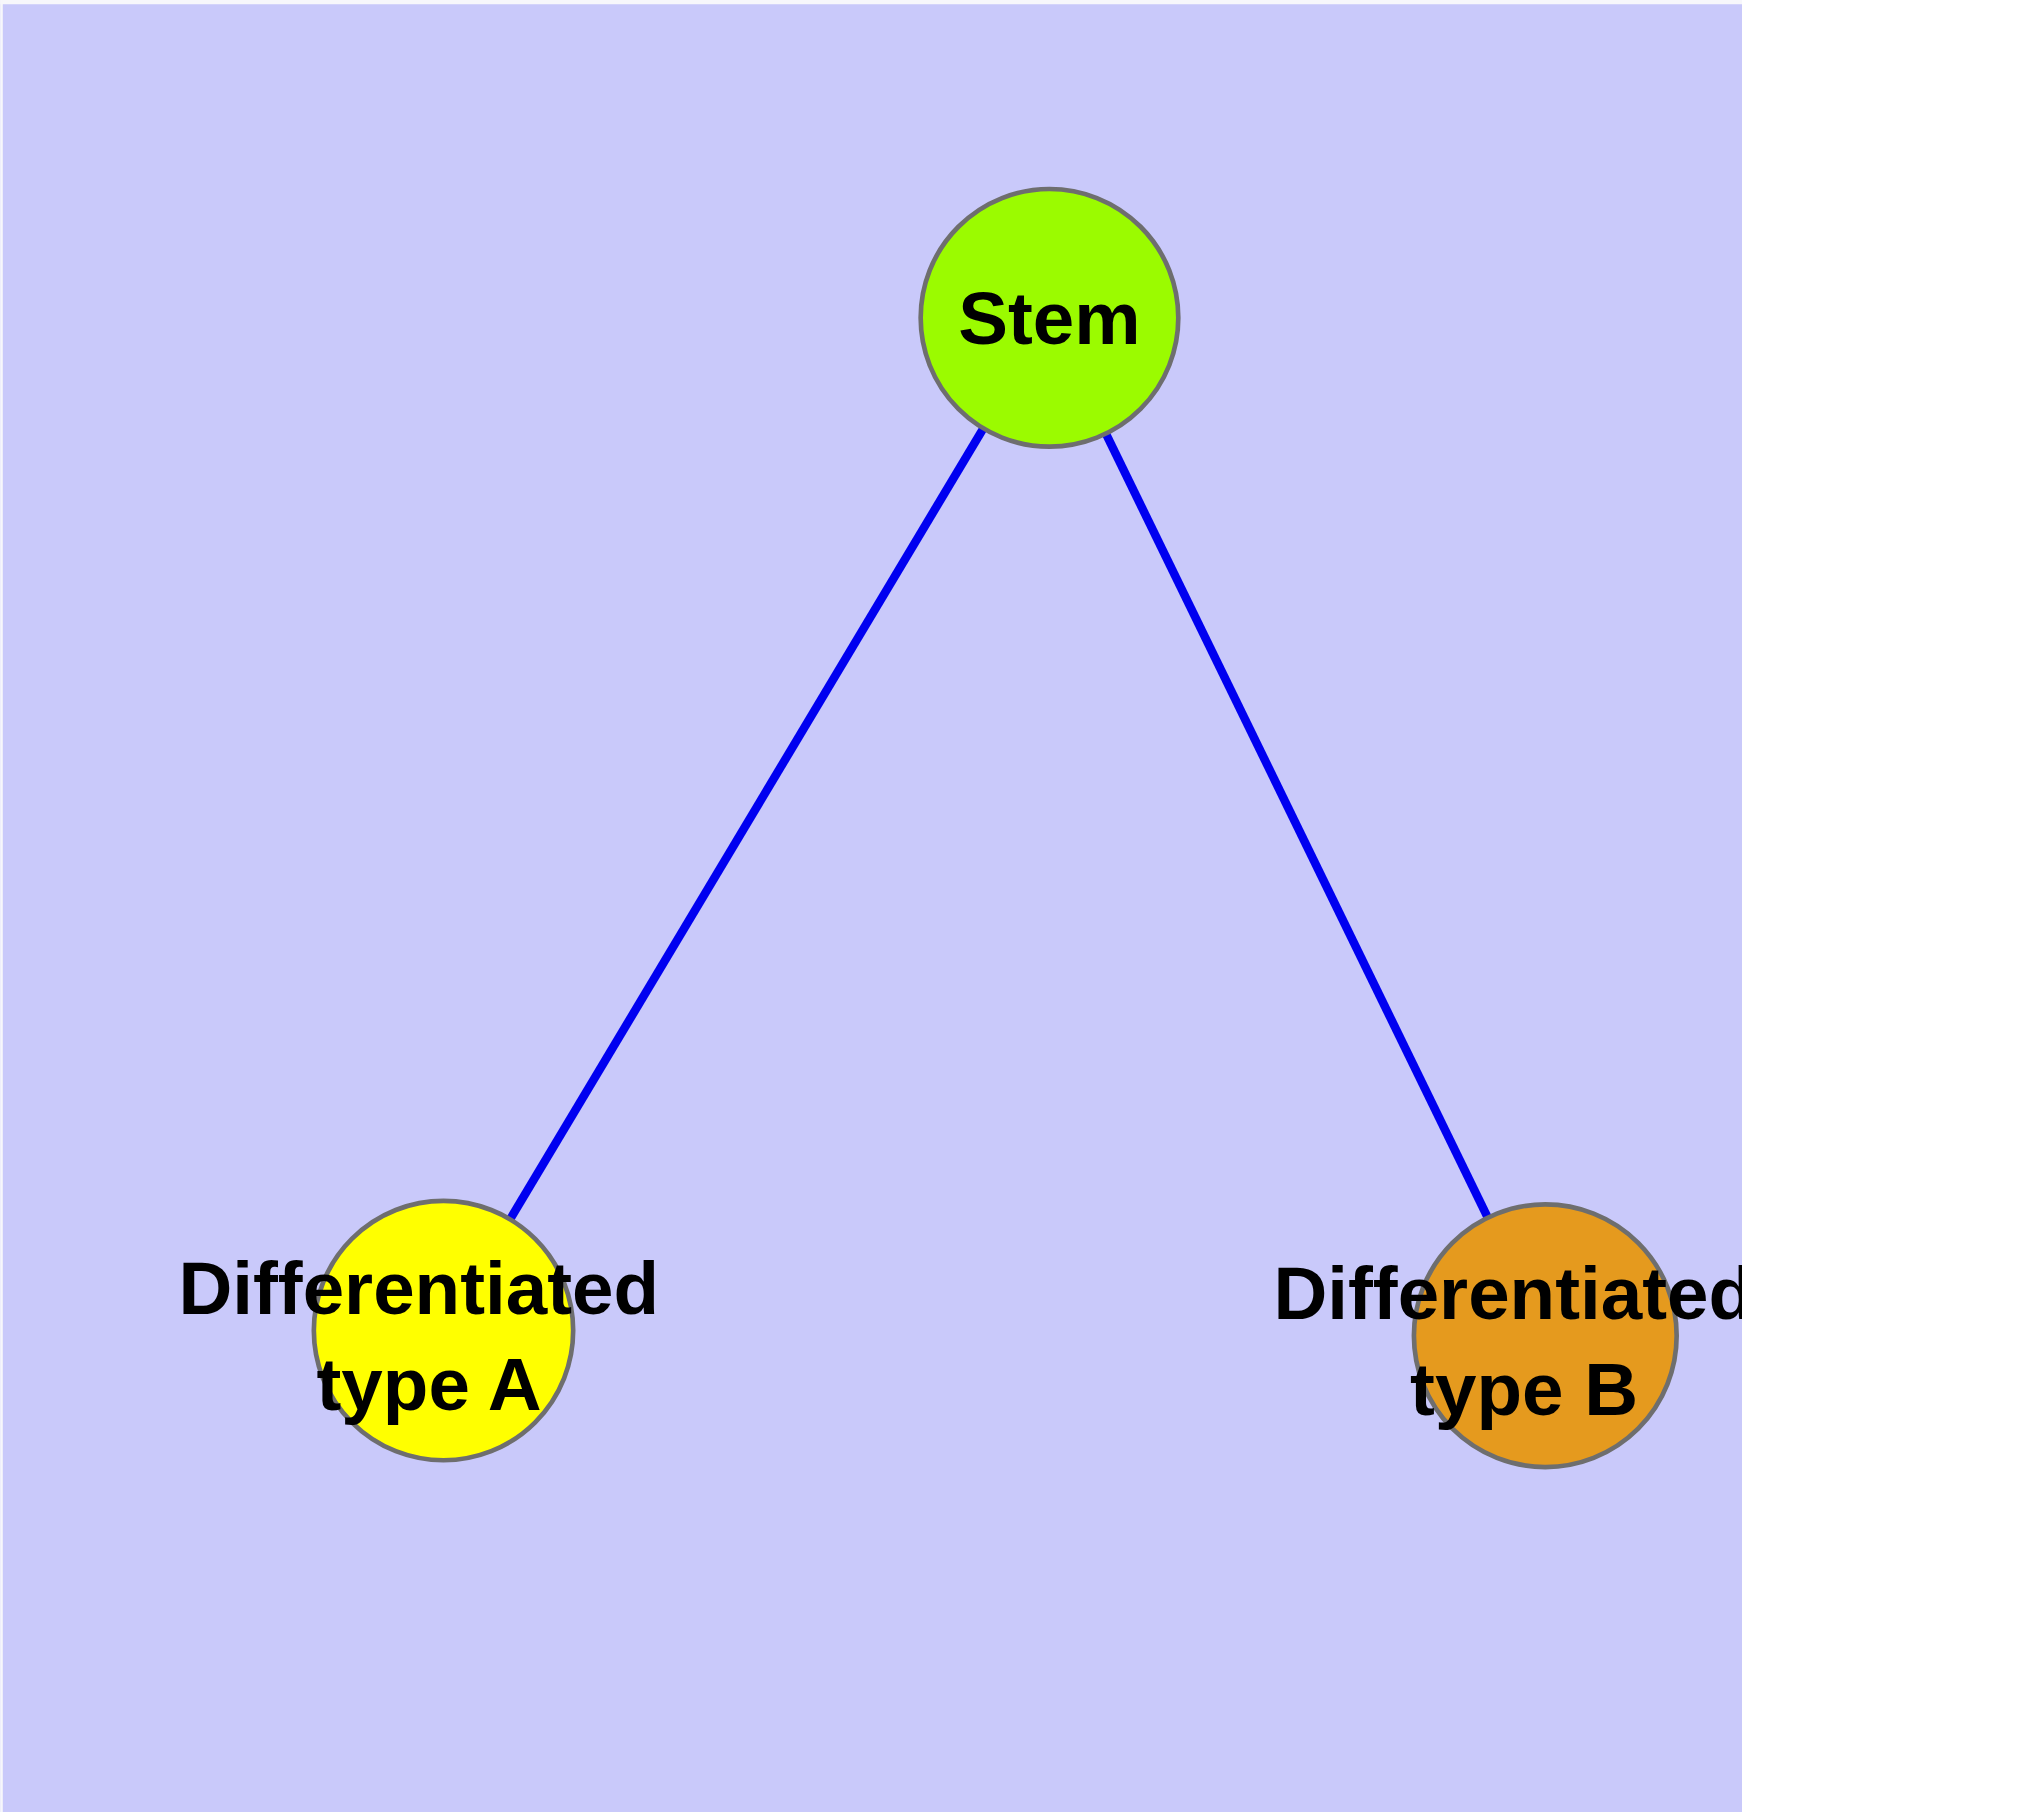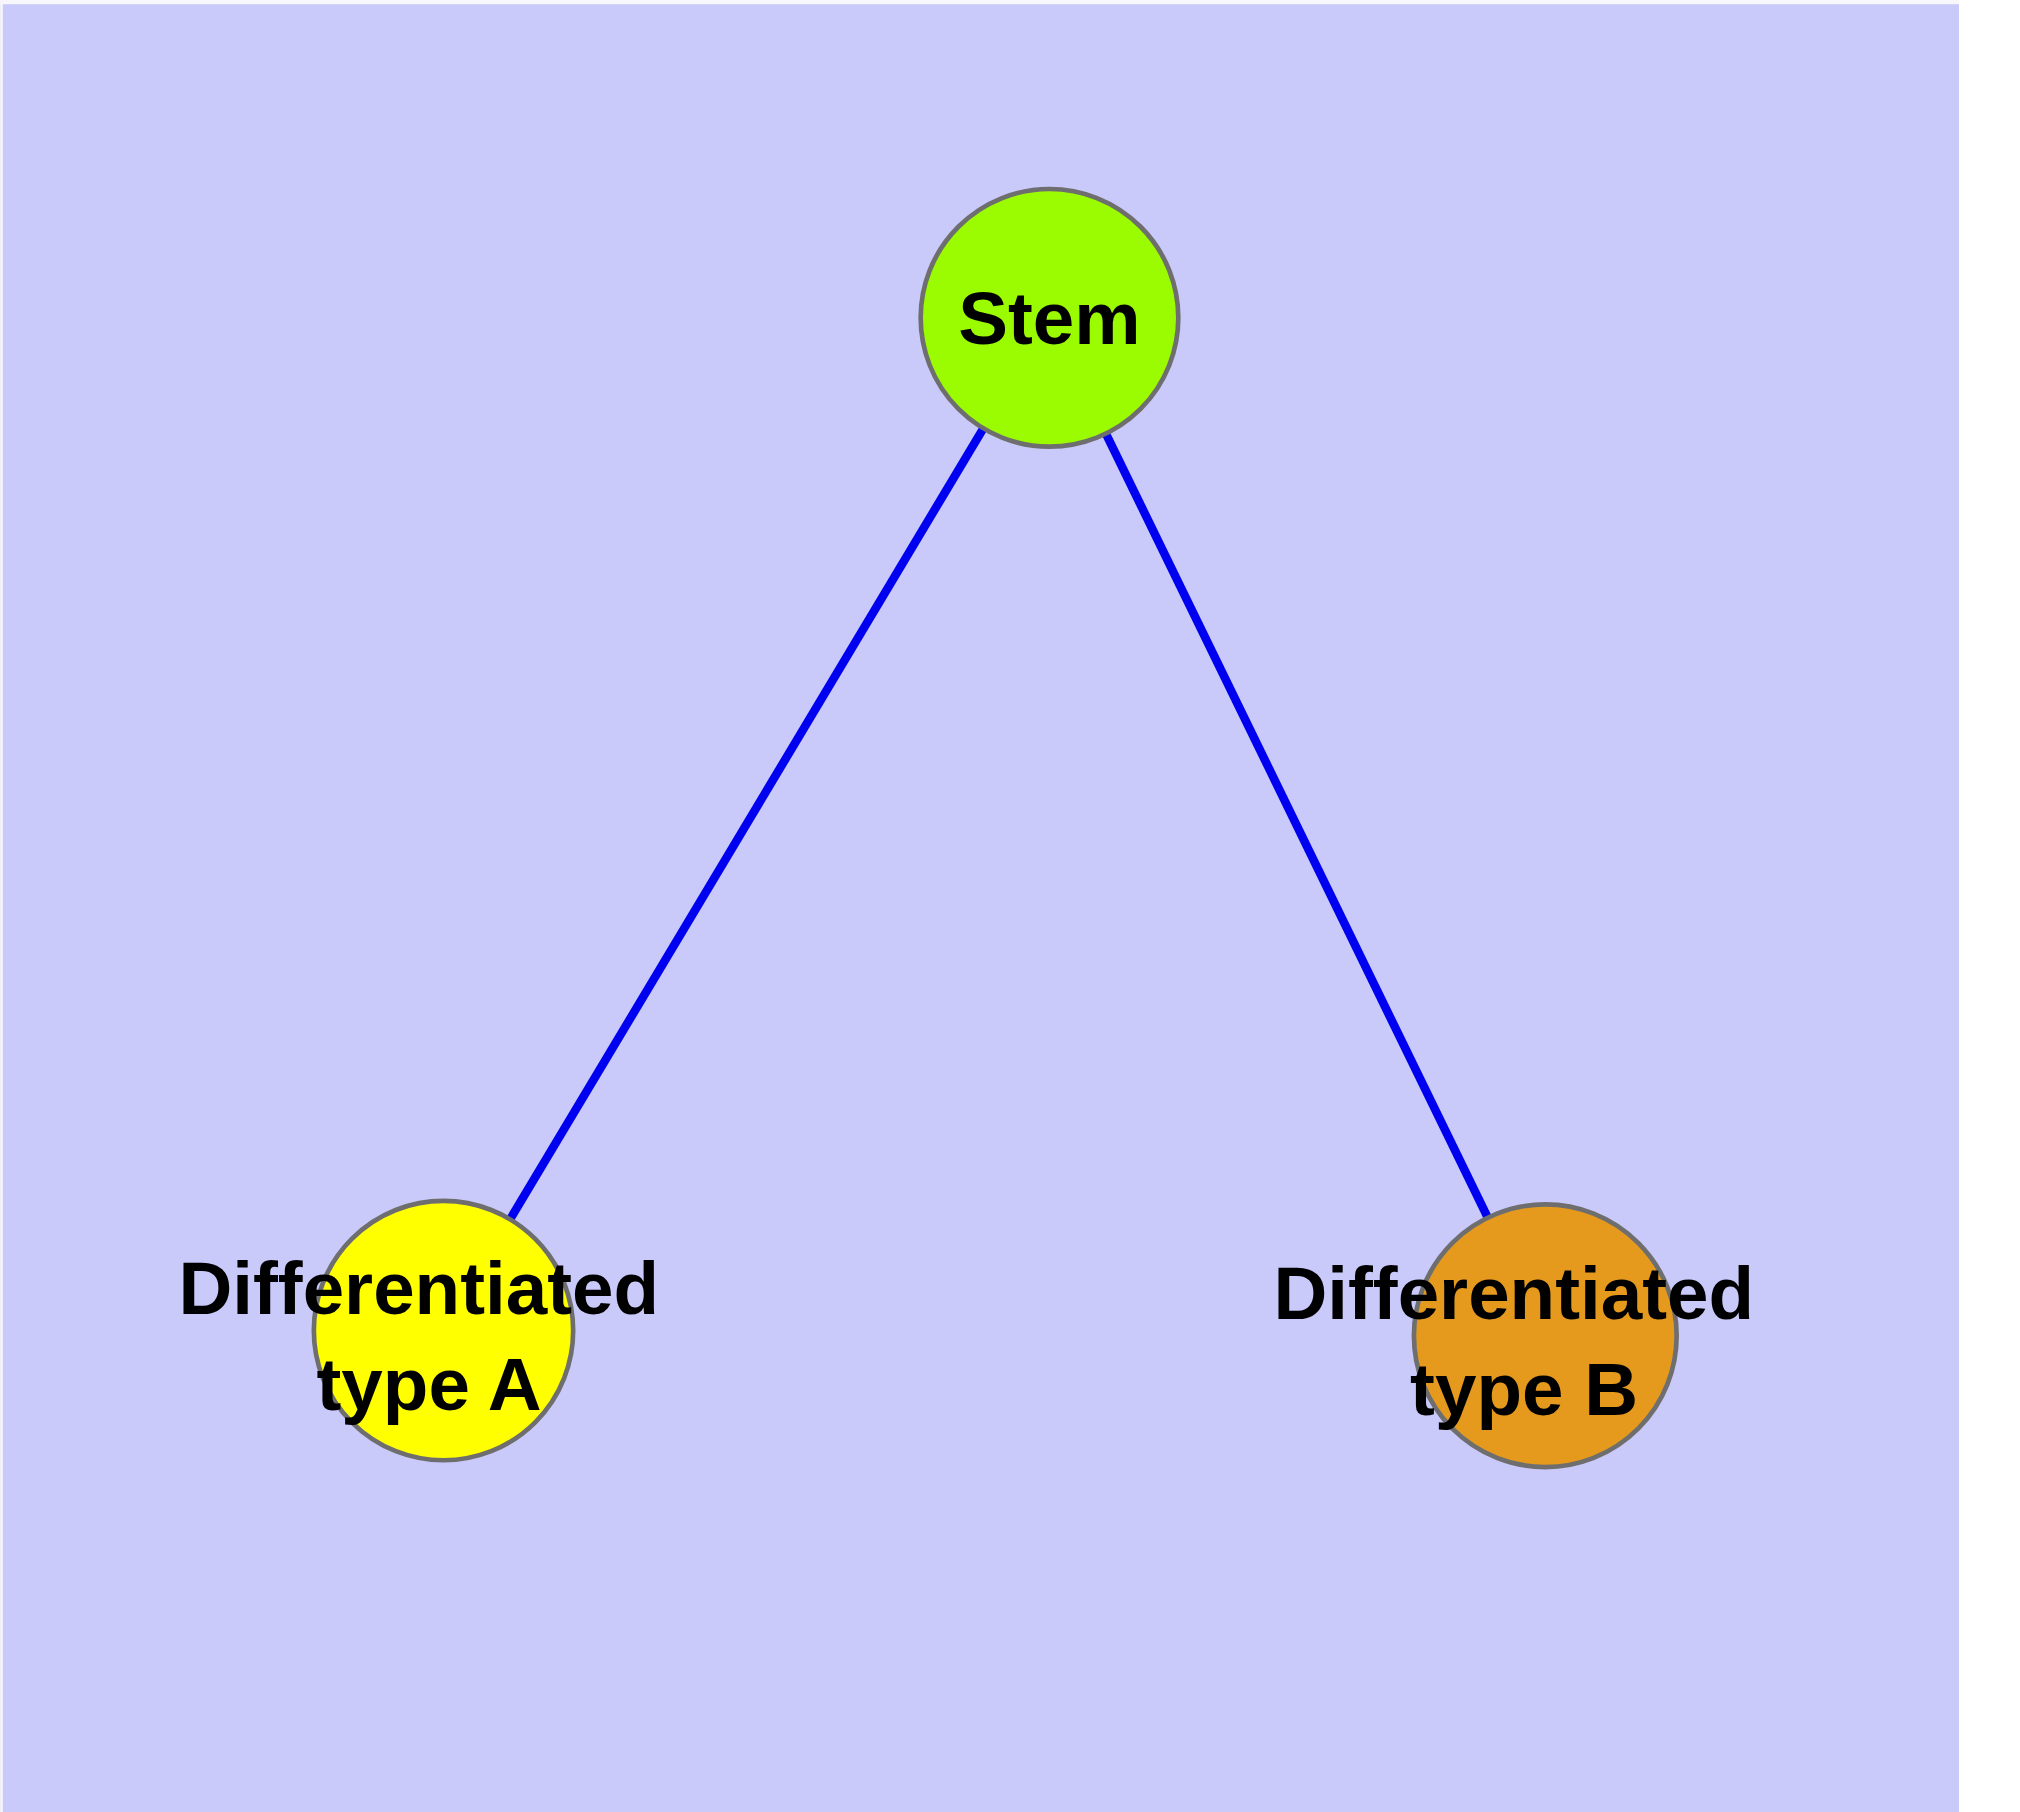--- a/index.html
+++ b/index.html
@@ -2,21 +2,21 @@
 <html style="font-size:13.6px"><head>
 <meta charset="utf-8">
 <style>
   html, body {
     margin: 0;
     padding: 0;
     background: #ffffff;
   }
   .canvas {
     position: relative;
-    width: 1959px;
+    width: 1742px;
     height: 1812px;
     overflow: hidden;
   }
   svg.graph {
     position: absolute;
     inset: 0;
     display: block;
   }
   line.edge {
     stroke-width: 10;

